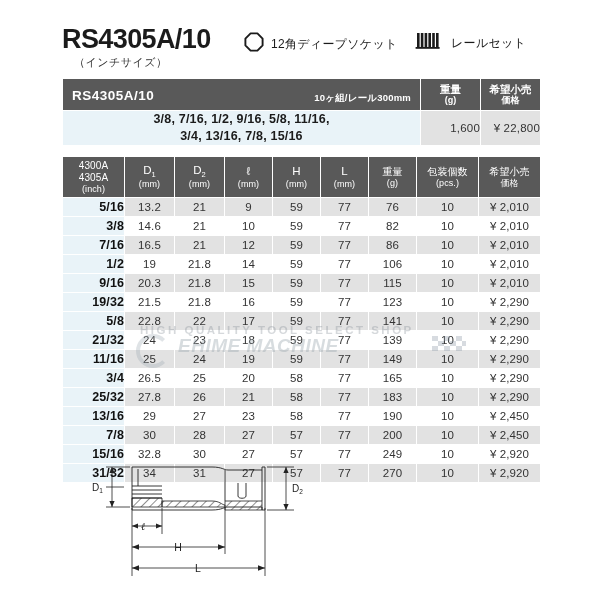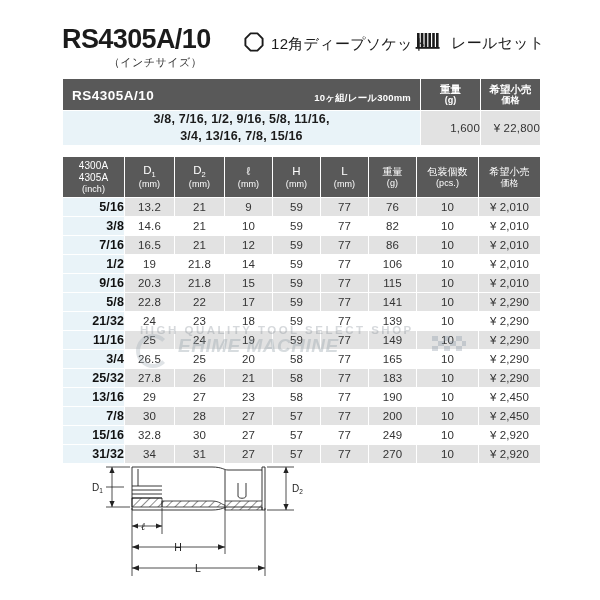--- a/index.html
+++ b/index.html
@@ -46,36 +46,36 @@
     line-height: 1.0;
     text-align: left;
     font-family: "Liberation Sans", "DejaVu Sans", sans-serif;
   }
 
   .model-sub {
     font-size: 11px;
     color: #333333;
     letter-spacing: 0.5px;
     margin-top: 2px;
-    text-align: center;
+    text-align: left;
     padding-left: 12px;
   }
 
   .badge-group {
     position: absolute;
     display: flex;
     align-items: center;
     gap: 7px;
     top: 6px;
   }
   .badge-group.g1 { left: 182px; }
   .badge-group.g2 { left: 352px; }
 
   .badge-label {
-    font-size: 15px;
+    font-size: 12px;
     color: #1b1b1b;
     letter-spacing: 0.3px;
     white-space: nowrap;
   }
 
   .icon-12pt { display:block; }
   .icon-rail { display:block; }
 
   
   .summary {
@@ -417,20 +417,31 @@
           <td class="size">9/16</td>
           <td>20.3</td>
           <td>21.8</td>
           <td>15</td>
           <td>59</td>
           <td>77</td>
           <td>115</td>
           <td>10</td>
           <td>¥ 2,010</td>
         </tr>
+        <tr class="even">
+          <td class="size">19/32</td>
+          <td>21.5</td>
+          <td>21.8</td>
+          <td>16</td>
+          <td>59</td>
+          <td>77</td>
+          <td>123</td>
+          <td>10</td>
+          <td>¥ 2,290</td>
+        </tr>
         <tr class="odd">
           <td class="size">5/8</td>
           <td>22.8</td>
           <td>22</td>
           <td>17</td>
           <td>59</td>
           <td>77</td>
           <td>141</td>
           <td>10</td>
           <td>¥ 2,290</td>

